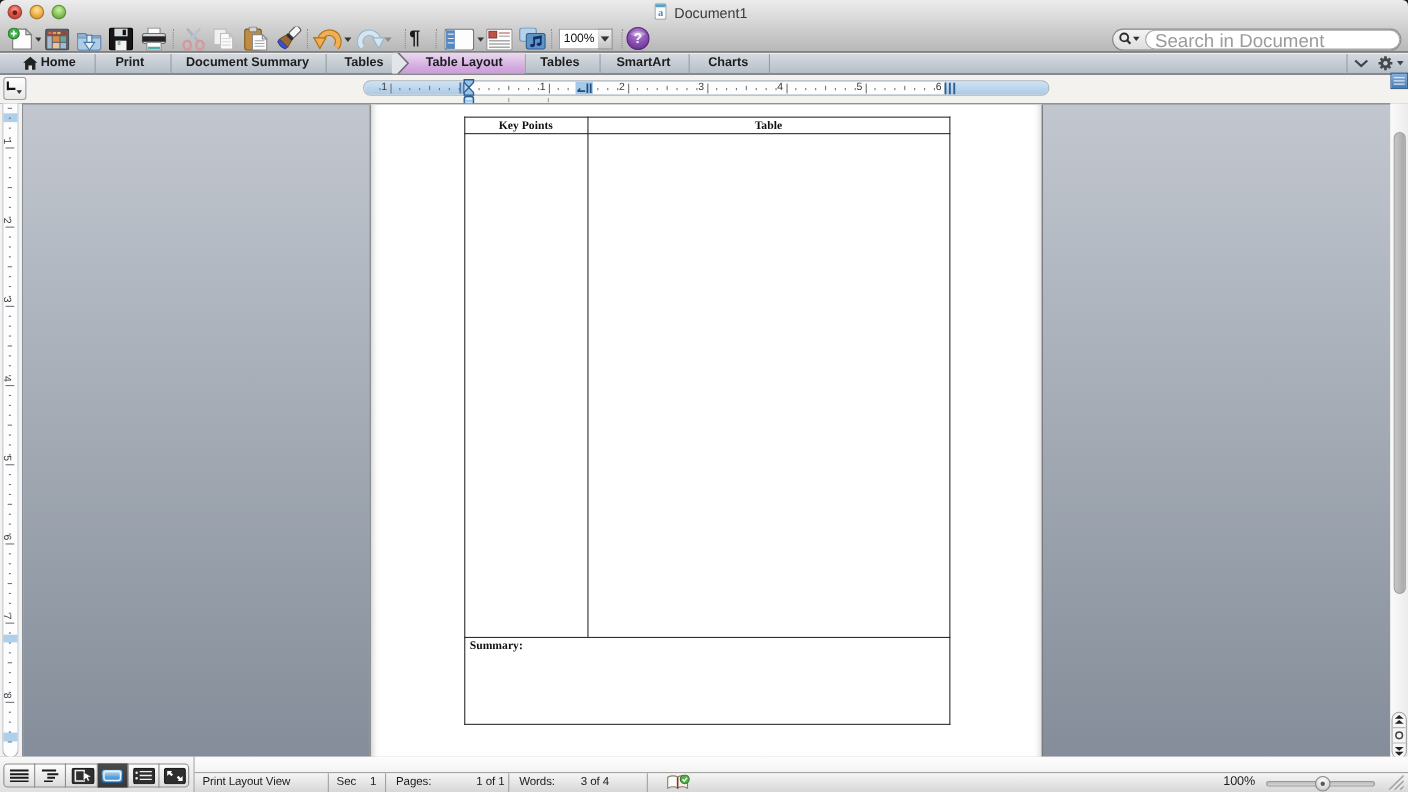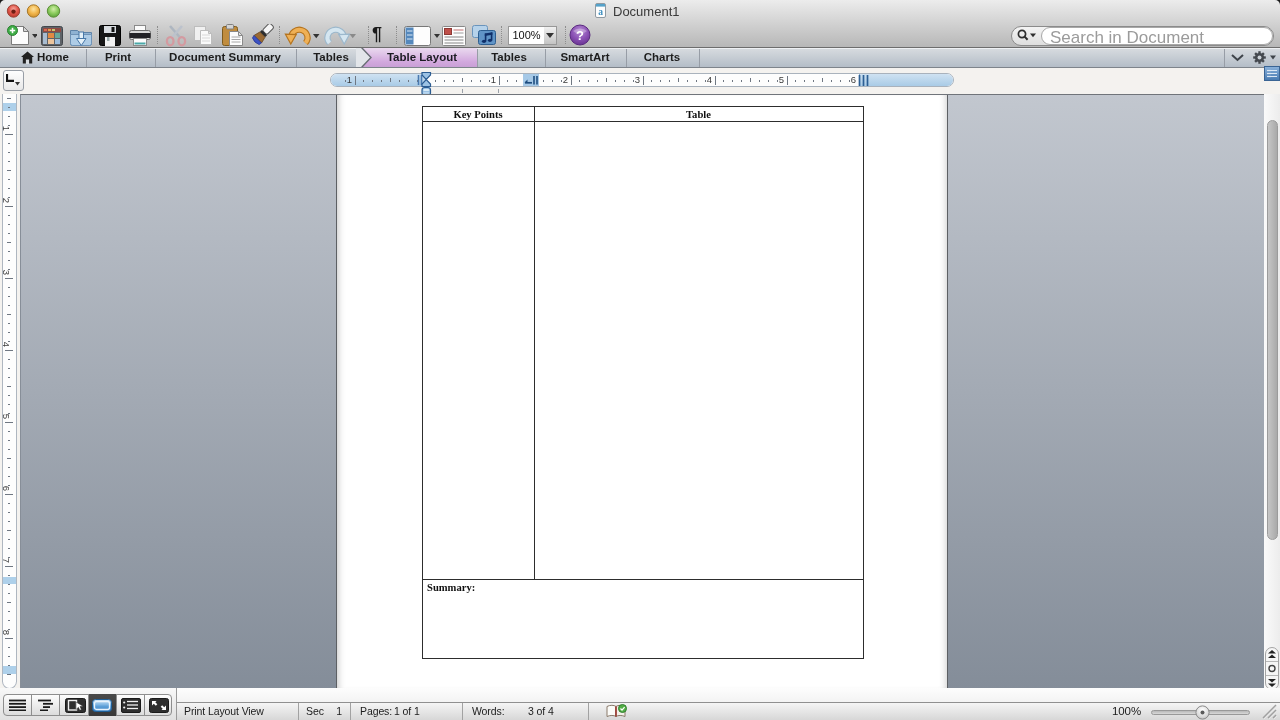--- a/index.html
+++ b/index.html
@@ -544,21 +544,21 @@
 <path d="M3,7.5 v-4.5 h4.5 l-1.2,1.2 2,2 -1.5,1.5 -2,-2 z" fill="#fff"></path>
 <path d="M17,7.5 v4.5 h-4.5 l1.2,-1.2 -2,-2 1.5,-1.5 2,2 z" fill="#fff"></path>
 </svg>
 
 <div class="stxt" style="left:184px;">Print Layout View</div>
 <div class="ssep" style="left:298px"></div>
 <div class="stxt" style="left:306px;">Sec</div>
 <div class="stxt" style="left:330px;width:12px;text-align:right;">1</div>
 <div class="ssep" style="left:350px"></div>
 <div class="stxt" style="left:360px;">Pages:</div>
-<div class="stxt" style="left:394px;">1 of 1</div>
+<div class="stxt" style="left:433px;">1 of 1</div>
 <div class="ssep" style="left:462px"></div>
 <div class="stxt" style="left:472px;">Words:</div>
 <div class="stxt" style="left:528px;">3 of 4</div>
 <div class="ssep" style="left:588px"></div>
 <svg class="abs" style="left:606px;top:704px" width="22" height="15">
 <path d="M1,2.5 c3,-1.6 7,-1.6 9,0 v10 c-2,-1.4 -6,-1.4 -9,0 z" fill="#fbfbf8" stroke="#8a7a6a"></path>
 <path d="M19,2.5 c-3,-1.6 -7,-1.6 -9,0 v10 c2,-1.4 6,-1.4 9,0 z" fill="#f4f0ea" stroke="#8a7a6a"></path>
 <line x1="10" y1="2.5" x2="10" y2="12.5" stroke="#9a2a22" stroke-width="1.4"></line>
 <circle cx="16.5" cy="4.5" r="4" fill="#52ae46" stroke="#338030"></circle>
 <path d="M14.5,4.5 l1.5,1.6 2.6,-3" fill="none" stroke="#fff" stroke-width="1.3"></path>

